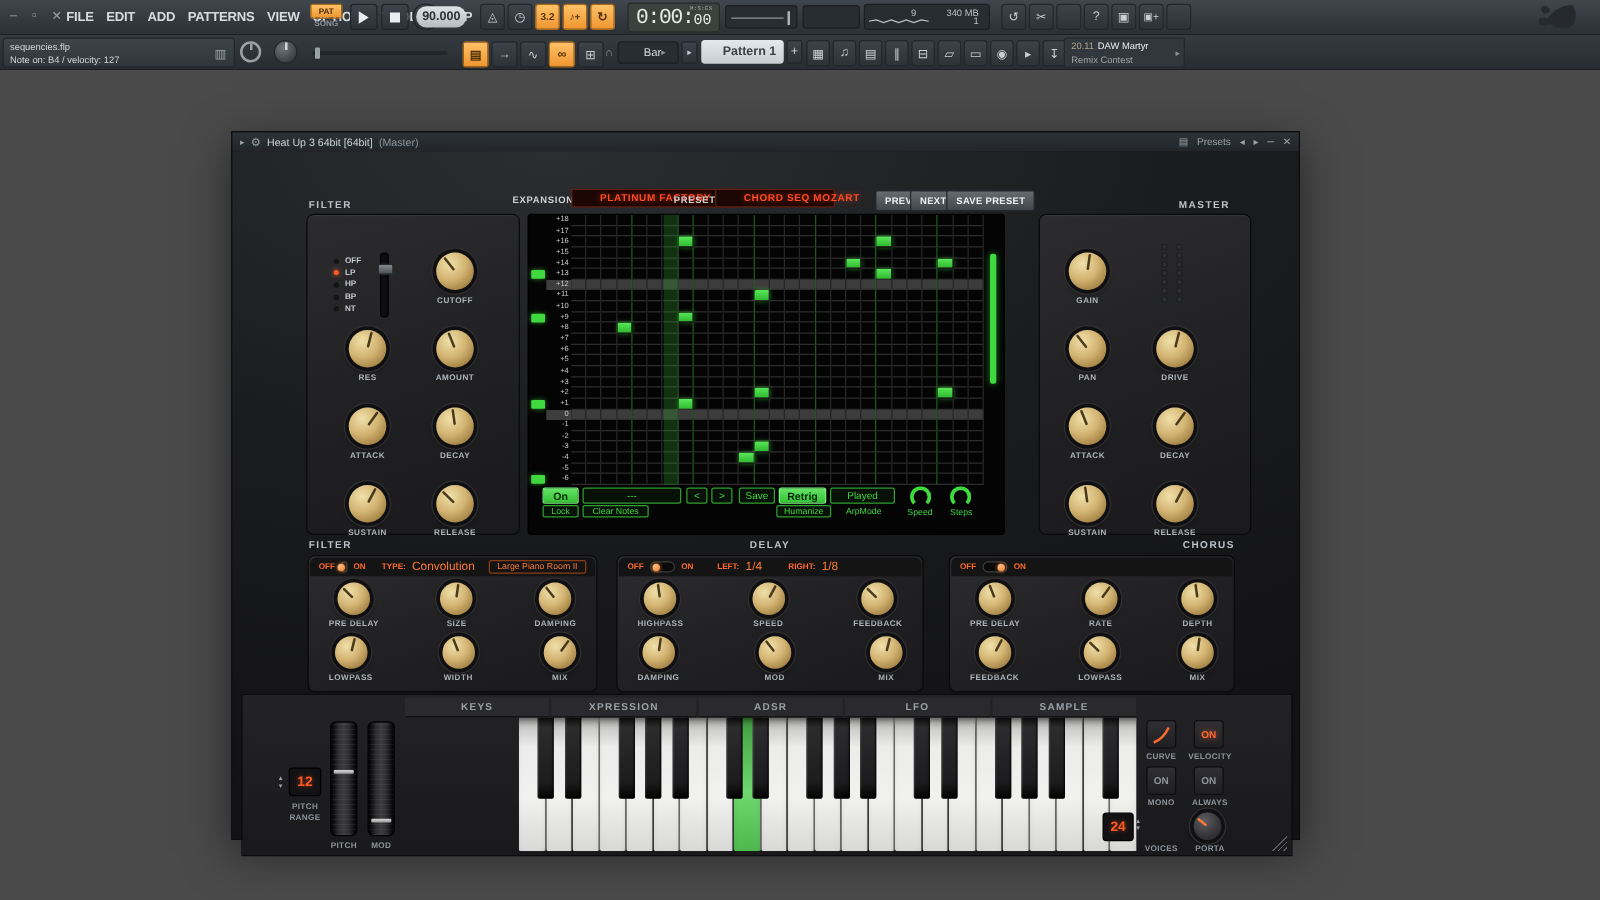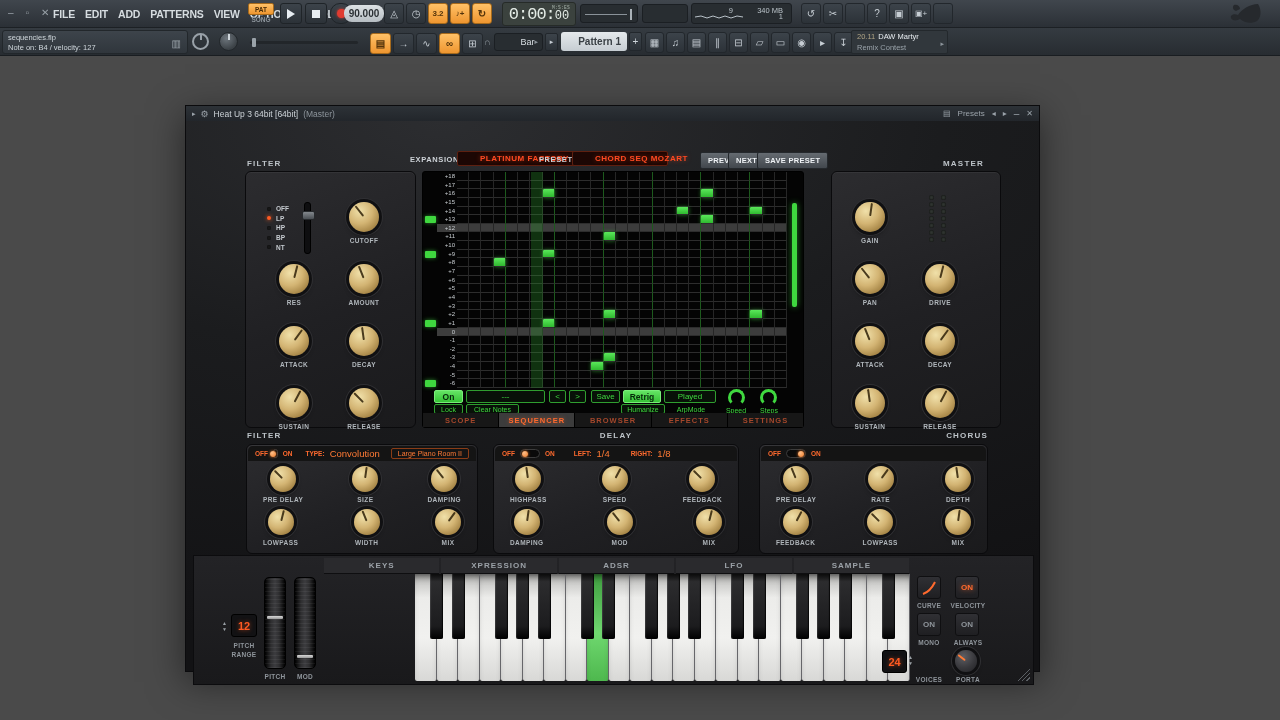--- a/index.html
+++ b/index.html
@@ -17,21 +17,21 @@
   .patsong{position:absolute;left:248px;top:3px;width:26px}
   .pat{background:linear-gradient(#ffc167,#ef9630);color:#472a05;font-size:6.5px;font-weight:700;
     text-align:center;border-radius:2px;padding:1.5px 0;border:1px solid #a66a1c}
   .song{color:#8d959c;font-size:6.5px;font-weight:700;text-align:center;margin-top:1px}
   .tbtn{position:absolute;top:3px;width:22px;height:21px;border-radius:3px;
     background:linear-gradient(#3c434a,#2c3238);border:1px solid #1f2428;
     display:flex;align-items:center;justify-content:center}
   .tri{width:0;height:0;border-left:8px solid #e8eef2;border-top:5px solid transparent;border-bottom:5px solid transparent}
   .sqr{width:8px;height:8px;background:#e8eef2}
   .rdot{width:9px;height:9px;border-radius:50%;background:#e03b30;box-shadow:0 0 3px #e03b30}
-  .tempo{position:absolute;left:344px;top:5px;width:40px;height:17px;border-radius:8px;
+  .tempo{position:absolute;left:333px;top:5px;width:40px;height:17px;border-radius:8px;
     background:linear-gradient(#dde2e5,#b6bdc2);color:#2b3034;font-size:10px;font-weight:700;
     display:flex;align-items:center;justify-content:center}
   .icongrp{display:flex;gap:2px}
   .ibtn{width:20px;height:21px;background:linear-gradient(#3c434a,#2c3238);border:1px solid #22272c;
     border-radius:3px;color:#c7ced4;font-size:10px;display:flex;align-items:center;justify-content:center}
   .ibtn.lit{background:linear-gradient(#ffc167,#ef9630);color:#53330a;border-color:#a66a1c;font-weight:700}
   .ibtn.sm{font-size:8px}
   .timelcd{position:absolute;left:502px;top:2px;width:74px;height:24px;background:#3b423e;
     border-radius:3px;border:1px solid #262b28;color:#e4ece6;display:flex;align-items:flex-end;
     justify-content:center;padding-bottom:1px;font-family:"Liberation Mono",monospace}
@@ -62,21 +62,21 @@
   .ringknob{position:absolute;left:192px;top:5px;width:17px;height:17px;border-radius:50%;
     border:2px solid #99a1a8;background:transparent}
   .ringknob i{position:absolute;left:50%;top:0;width:2px;height:5px;background:#99a1a8;margin-left:-1px}
   .fillknob{position:absolute;left:219px;top:4px;width:19px;height:19px;border-radius:50%;
     background:radial-gradient(circle at 38% 32%,#6e767d,#3c4247 70%);border:1px solid #22272b}
   .fillknob i{position:absolute;left:50%;top:1px;width:2px;height:6px;background:#cfd6db;margin-left:-1px}
   .hslider{position:absolute;left:250px;top:13px;width:108px;height:3px;background:#22262a;border-radius:2px}
   .hslider b{position:absolute;left:2px;top:-3px;width:4px;height:9px;background:#9aa2a9;border-radius:1px}
   .barsel{position:absolute;left:494px;top:5px;width:49px;height:18px;background:#282d31;
     border:1px solid #1b1f23;border-radius:3px;color:#d8dee2;font-size:9px;display:flex;
-    align-items:center;justify-content:flex-end;padding:0 4px}
+    align-items:center;justify-content:flex-start;padding:0 20px}
   .barsel .ar{color:#8d959c;font-size:7px}
   .minbtn{position:absolute;left:545px;top:5px;width:13px;height:18px;background:linear-gradient(#3c434a,#2c3238);
     border:1px solid #22272c;border-radius:2px;color:#c7ced4;font-size:7px;display:flex;align-items:center;justify-content:center}
   .patlcd{position:absolute;left:561px;top:4px;width:66px;height:19px;border-radius:3px;
     background:linear-gradient(#e5e9ec,#c6cdd2);color:#3a4045;font-size:10px;font-weight:700;
     display:flex;align-items:center;justify-content:flex-end;padding:0 6px}
   .plusbtn{position:absolute;left:629px;top:4px;width:13px;height:19px;background:linear-gradient(#3c434a,#2c3238);
     border:1px solid #22272c;border-radius:2px;color:#cfd6db;font-size:10px;display:flex;align-items:center;justify-content:center}
   .news{position:absolute;left:851px;top:2px;width:97px;height:24px;background:#31373c;
     border:1px solid #23282c;border-radius:2px;font-size:7.5px;line-height:1.4;padding:1px 5px}
@@ -1184,27 +1184,20 @@
           <div class="sbox" style="left:241px;top:2px;width:52px;height:13px">Played</div>
           <div class="arcknob" style="left:305px;top:1px"></div>
           <div class="arcknob" style="left:337px;top:1px"></div>
           <div class="sbox" style="left:11px;top:16px;width:29px;height:10px;font-size:7px">Lock</div>
           <div class="sbox" style="left:43px;top:16px;width:53px;height:10px;font-size:7px">Clear Notes</div>
           <div class="sbox" style="left:198px;top:16px;width:44px;height:10px;font-size:7px">Humanize</div>
           <div class="slab" style="left:245px;top:16px;width:46px;height:10px">ArpMode</div>
           <div class="slab" style="left:299px;top:17px;width:28px;height:10px">Speed</div>
           <div class="slab" style="left:332px;top:17px;width:28px;height:10px">Steps</div>
         </div>
-        <div class="seq-tabs" id="seqTabs">
-            <div class="seq-tab">SCOPE</div>
-            <div class="seq-tab active">SEQUENCER</div>
-            <div class="seq-tab">BROWSER</div>
-            <div class="seq-tab">EFFECTS</div>
-            <div class="seq-tab">SETTINGS</div>
-          </div>
       </div>
 
       <div class="ptitle" style="left:61px;top:310px">FILTER</div>
       <div class="ptitle" style="left:307px;top:310px;width:246px;text-align:center">DELAY</div>
       <div class="ptitle" style="left:573px;top:310px;width:229px;text-align:right">CHORUS</div>
 
       <div class="ppanel" style="left:60px;top:323px;width:232px;height:110px">
         <div class="fxhead">
           <span class="fxsmall">OFF</span>
           <span class="toggle on">

